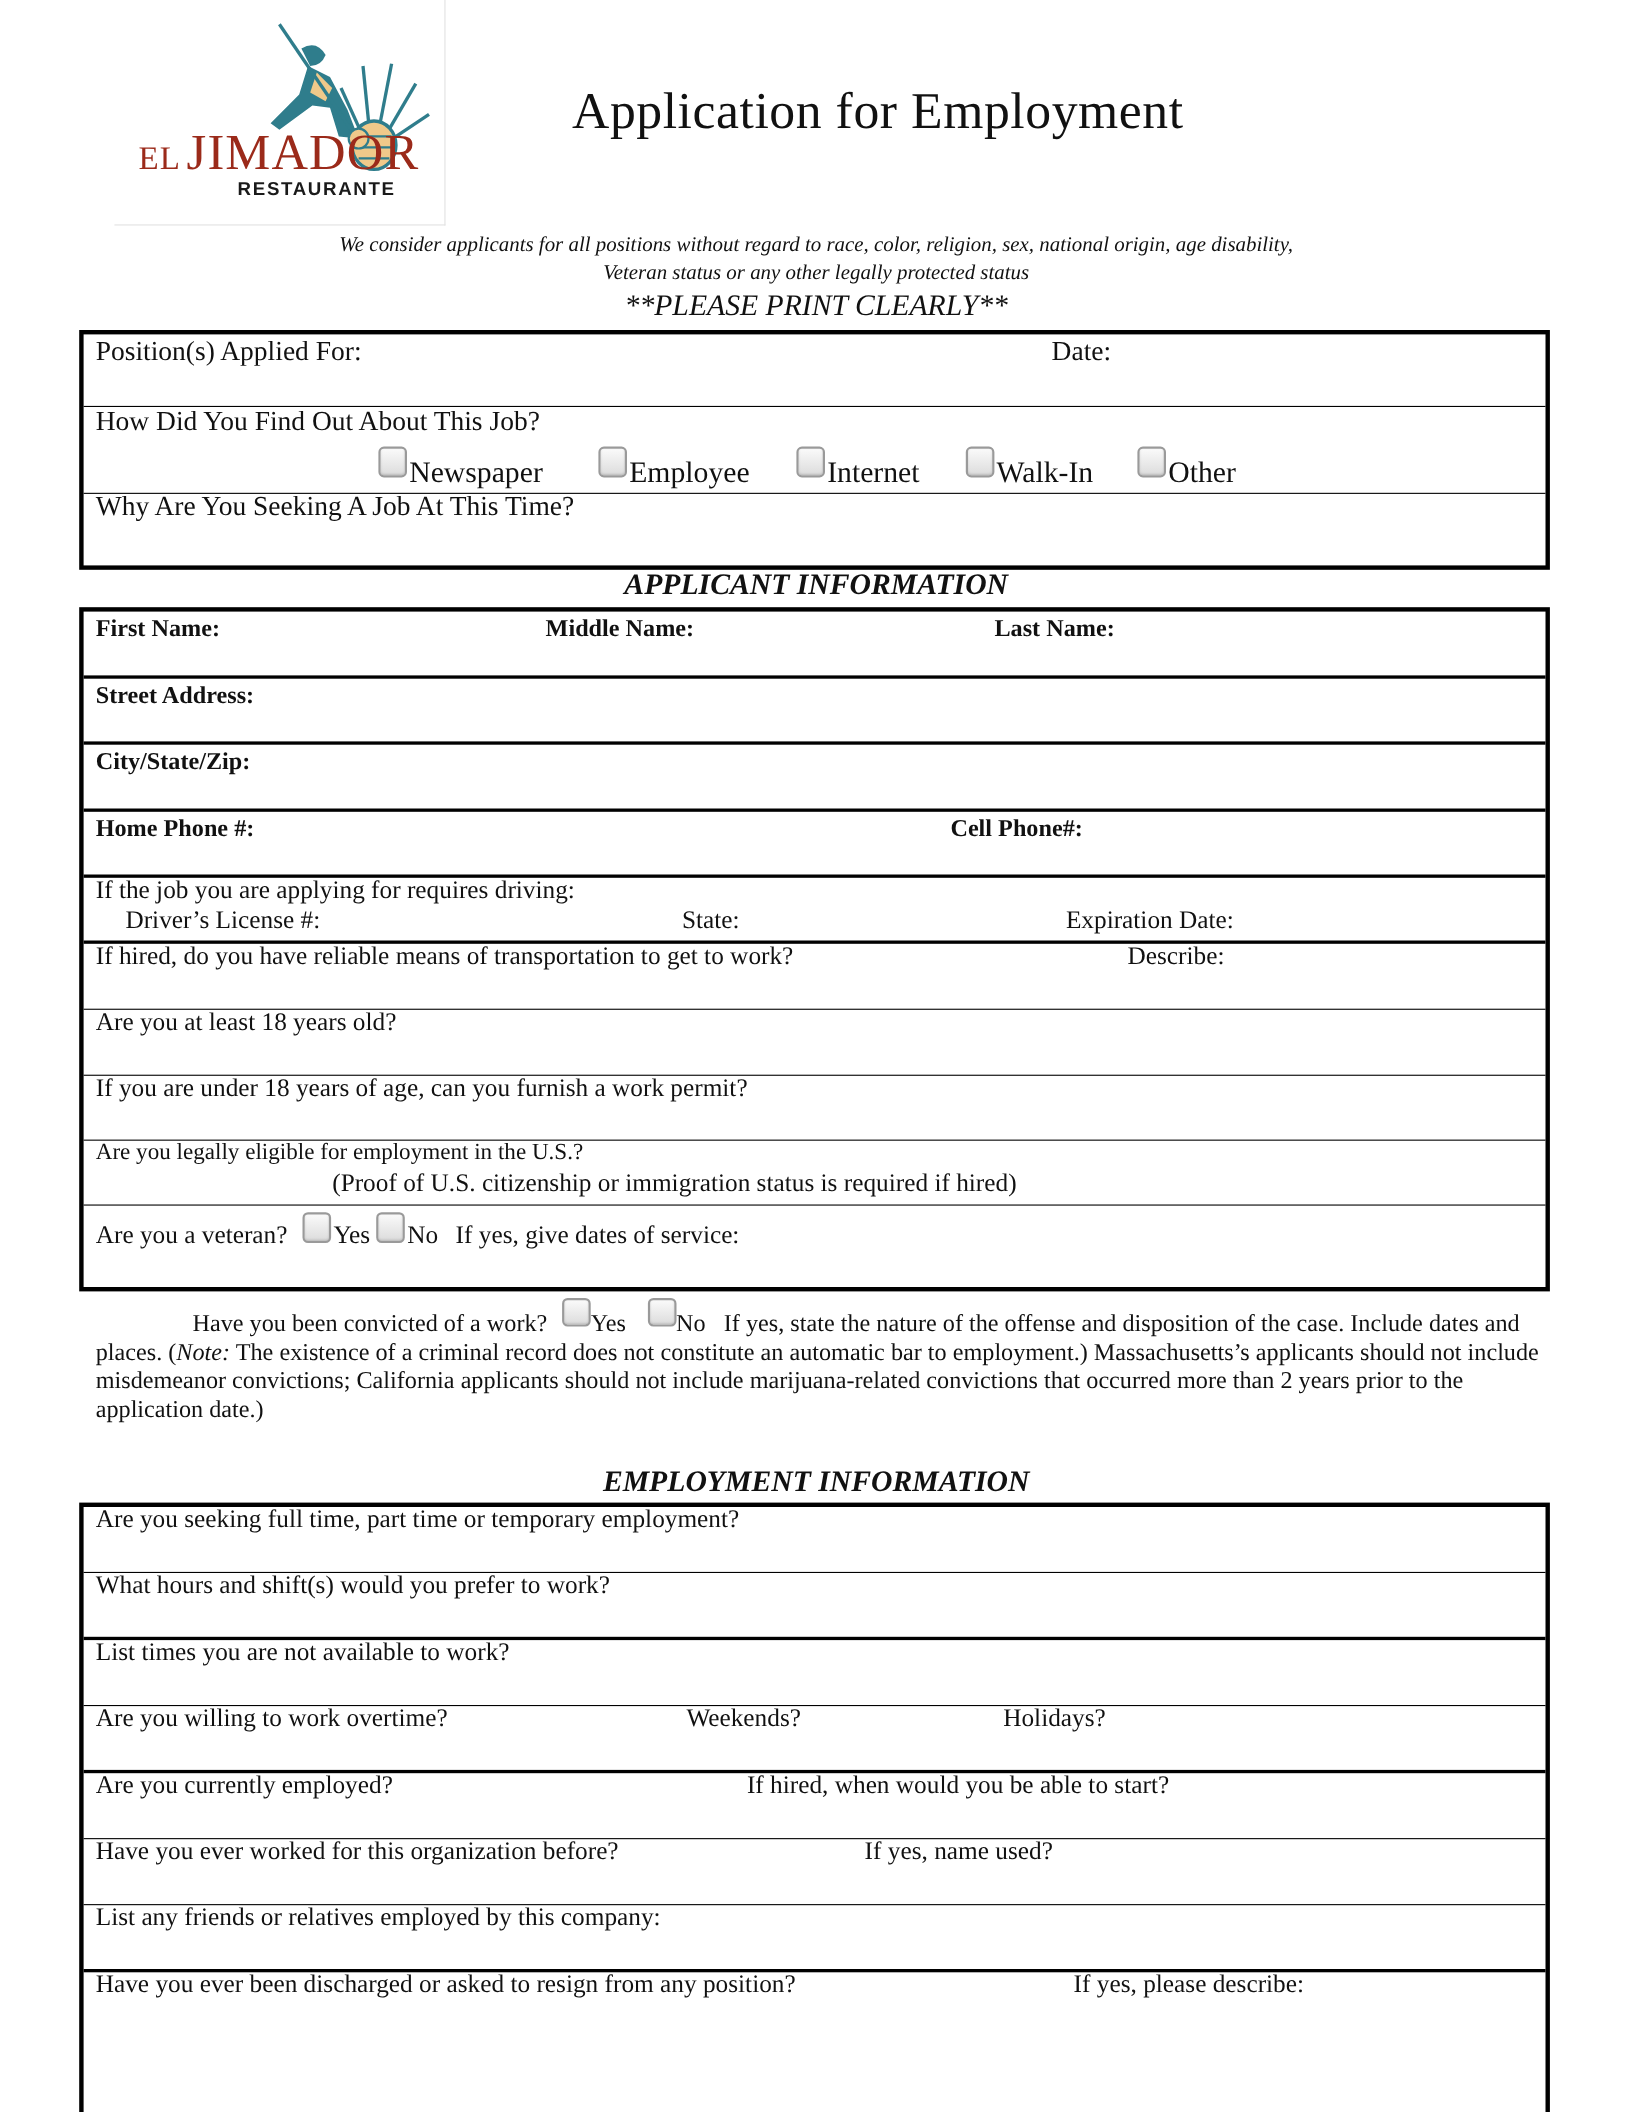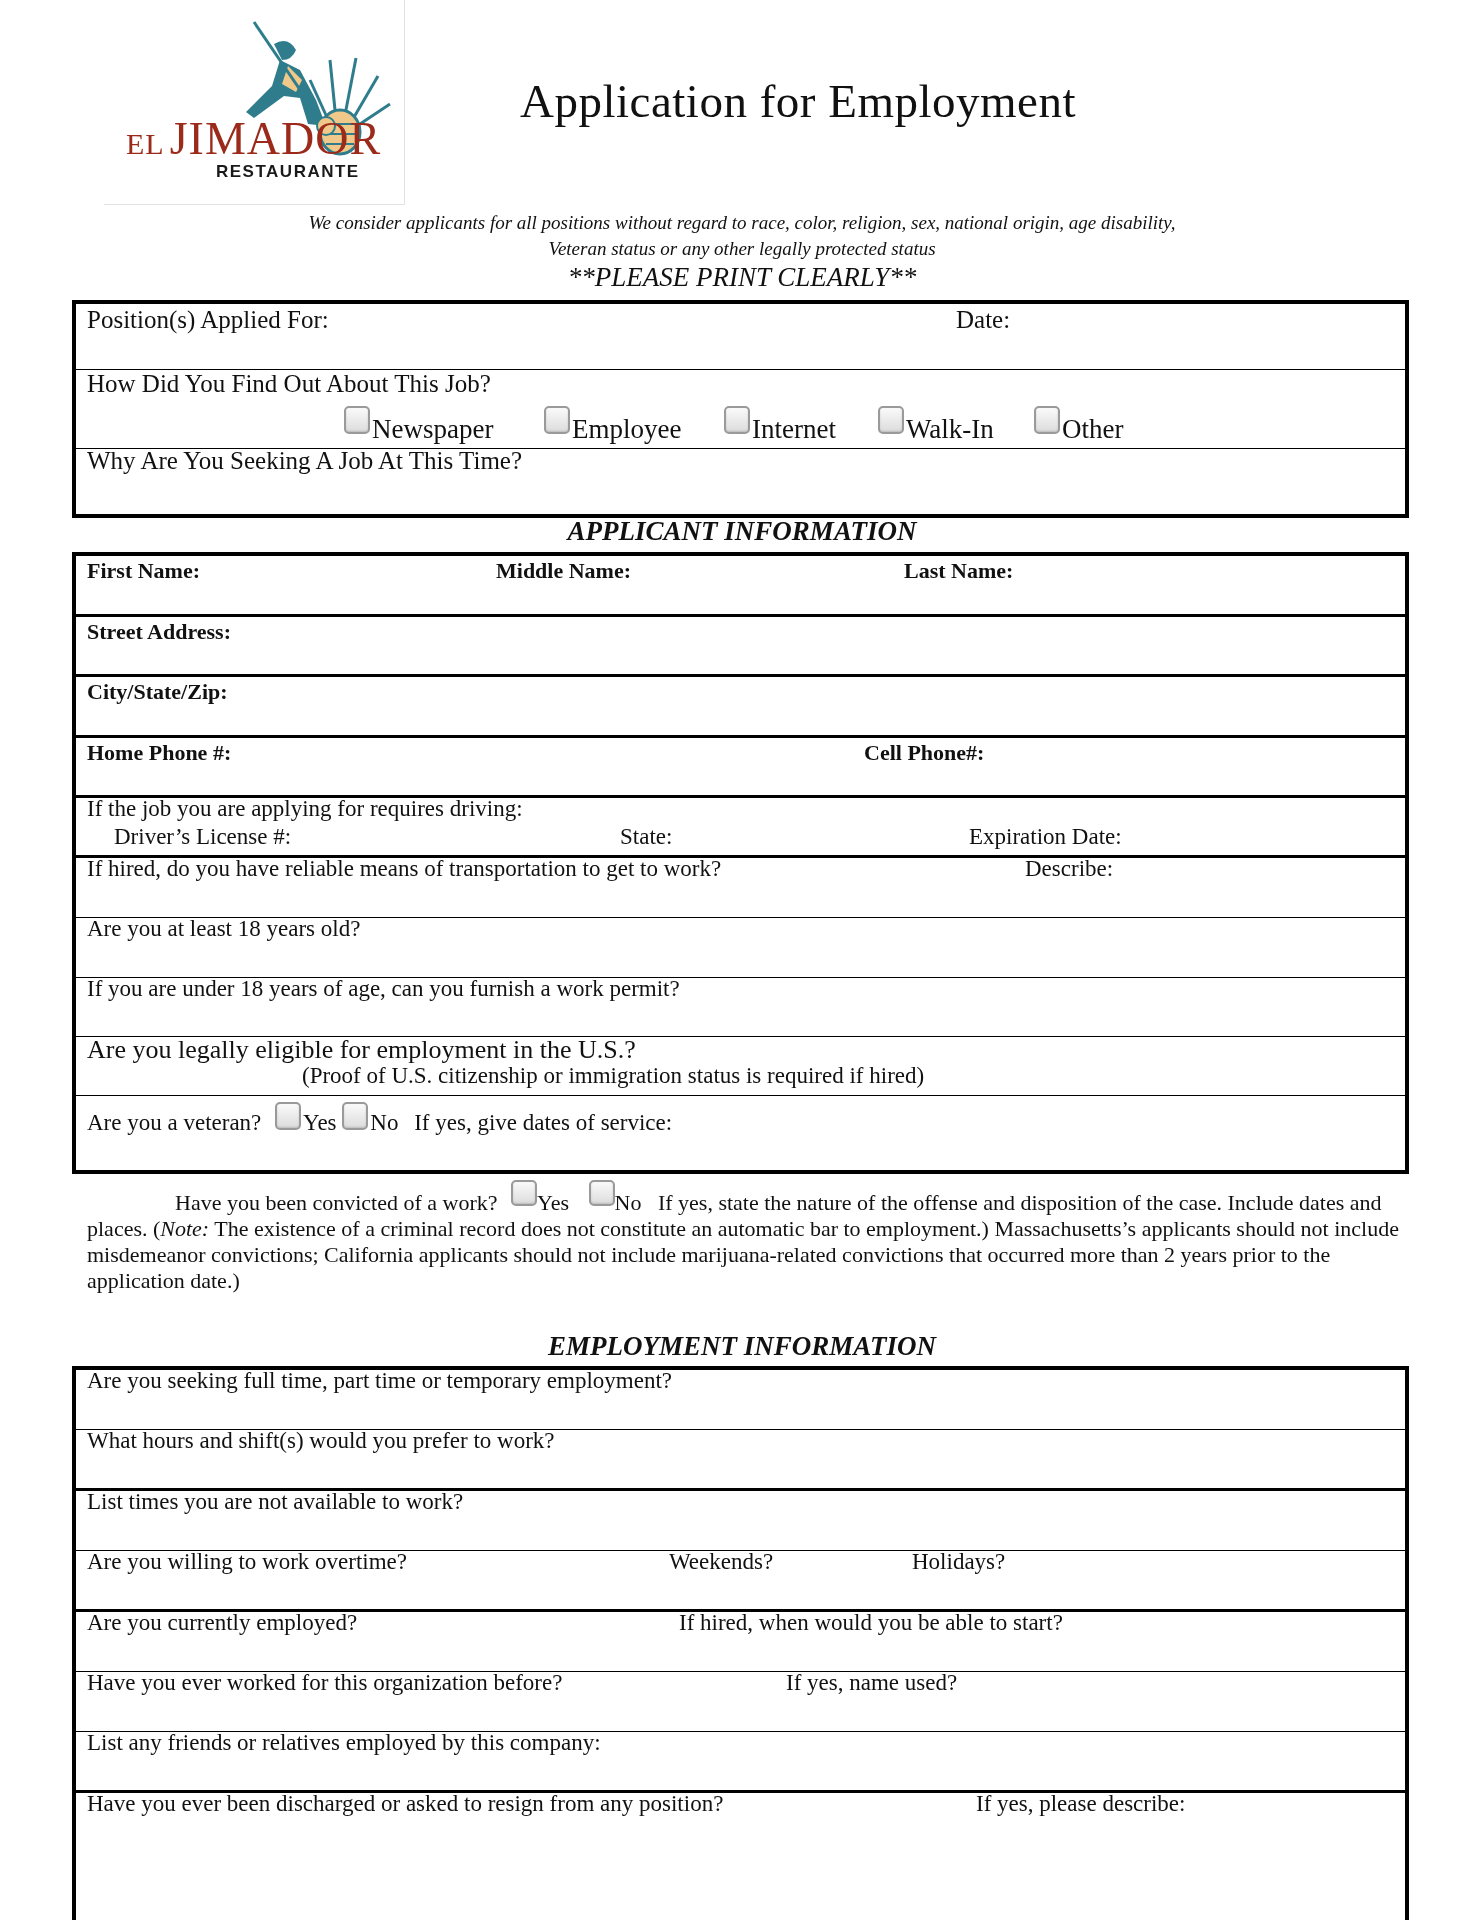--- a/index.html
+++ b/index.html
@@ -145,21 +145,21 @@
     <span class="lbl" style="left:11px; top:-2px; font-size:23px;">If hired, do you have reliable means of transportation to get to work?</span>
     <span class="lbl" style="left:949px; top:-2px; font-size:23px;">Describe:</span>
   </div>
   <div class="row" style="height:60px;">
     <span class="lbl" style="left:11px; top:-2px; font-size:23px;">Are you at least 18 years old?</span>
   </div>
   <div class="row" style="height:59px;">
     <span class="lbl" style="left:11px; top:-2px; font-size:23px;">If you are under 18 years of age, can you furnish a work permit?</span>
   </div>
   <div class="row" style="height:59px;">
-    <span class="lbl" style="left:11px; top:-2px; font-size:26px;">Are you legally eligible for employment in the U.S.?</span>
+    <span class="lbl" style="left:11px; top:-2px; font-size:21px;">Are you legally eligible for employment in the U.S.?</span>
     <span class="lbl" style="left:226px; top:26px; font-size:23px;">(Proof of U.S. citizenship or immigration status is required if hired)</span>
   </div>
   <div class="row" style="height:74px;">
     <span class="opt" style="left:11px; top:14px; font-size:23px;">
       <span>Are you a veteran?</span>
       <span class="cb" style="margin-left:8px;"></span><span>Yes</span>
       <span class="cb"></span><span>No</span>
       <span style="margin-left:10px;">If yes, give dates of service:</span>
     </span>
   </div>
@@ -178,21 +178,21 @@
     <span class="lbl" style="left:11px; top:-2px; font-size:23px;">Are you seeking full time, part time or temporary employment?</span>
   </div>
   <div class="row thick" style="height:61px;">
     <span class="lbl" style="left:11px; top:-2px; font-size:23px;">What hours and shift(s) would you prefer to work?</span>
   </div>
   <div class="row" style="height:60px;">
     <span class="lbl" style="left:11px; top:-2px; font-size:23px;">List times you are not available to work?</span>
   </div>
   <div class="row thick" style="height:61px;">
     <span class="lbl" style="left:11px; top:-2px; font-size:23px;">Are you willing to work overtime?</span>
-    <span class="lbl" style="left:548px; top:-2px; font-size:23px;margin-left:45px;">Weekends?</span>
+    <span class="lbl" style="left:548px; top:-2px; font-size:23px;">Weekends?</span>
     <span class="lbl" style="left:836px; top:-2px; font-size:23px;">Holidays?</span>
   </div>
   <div class="row" style="height:60px;">
     <span class="lbl" style="left:11px; top:-2px; font-size:23px;">Are you currently employed?</span>
     <span class="lbl" style="left:603px; top:-2px; font-size:23px;">If hired, when would you be able to start?</span>
   </div>
   <div class="row" style="height:60px;">
     <span class="lbl" style="left:11px; top:-2px; font-size:23px;">Have you ever worked for this organization before?</span>
     <span class="lbl" style="left:710px; top:-2px; font-size:23px;">If yes, name used?</span>
   </div>

